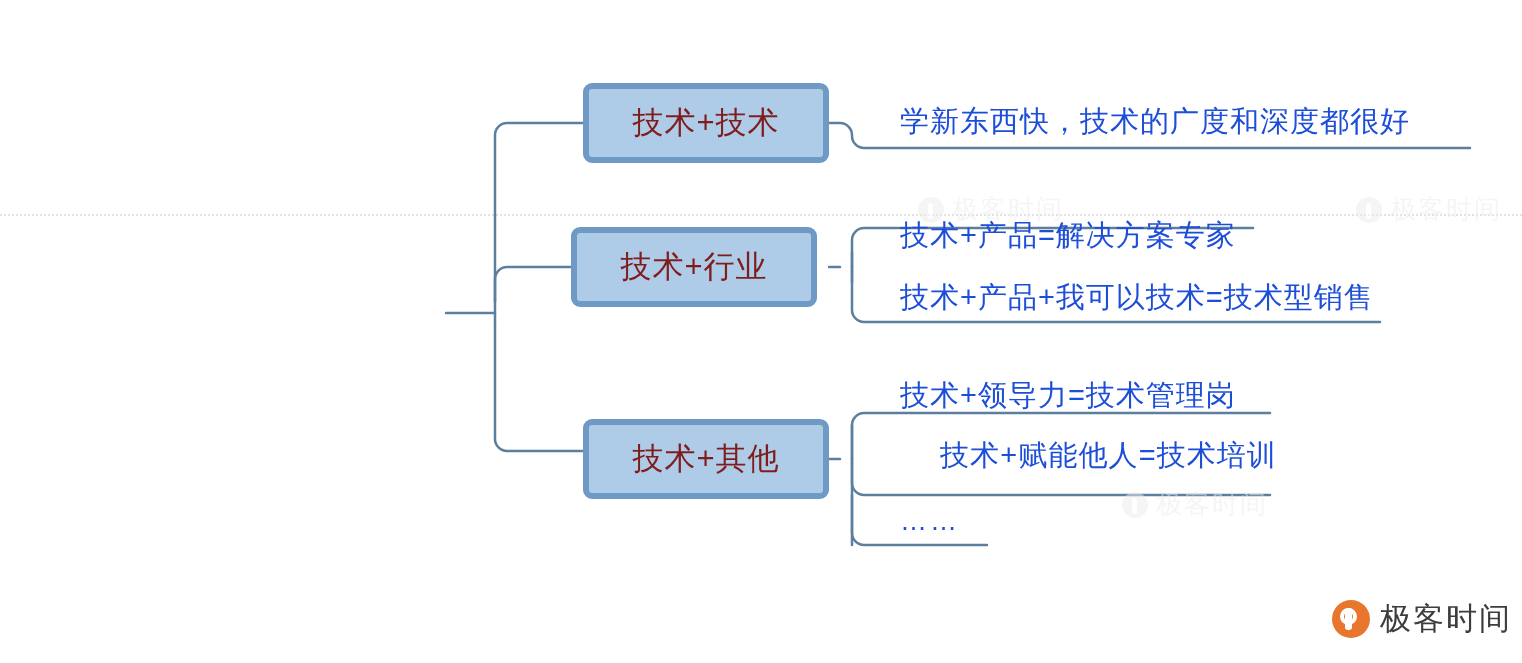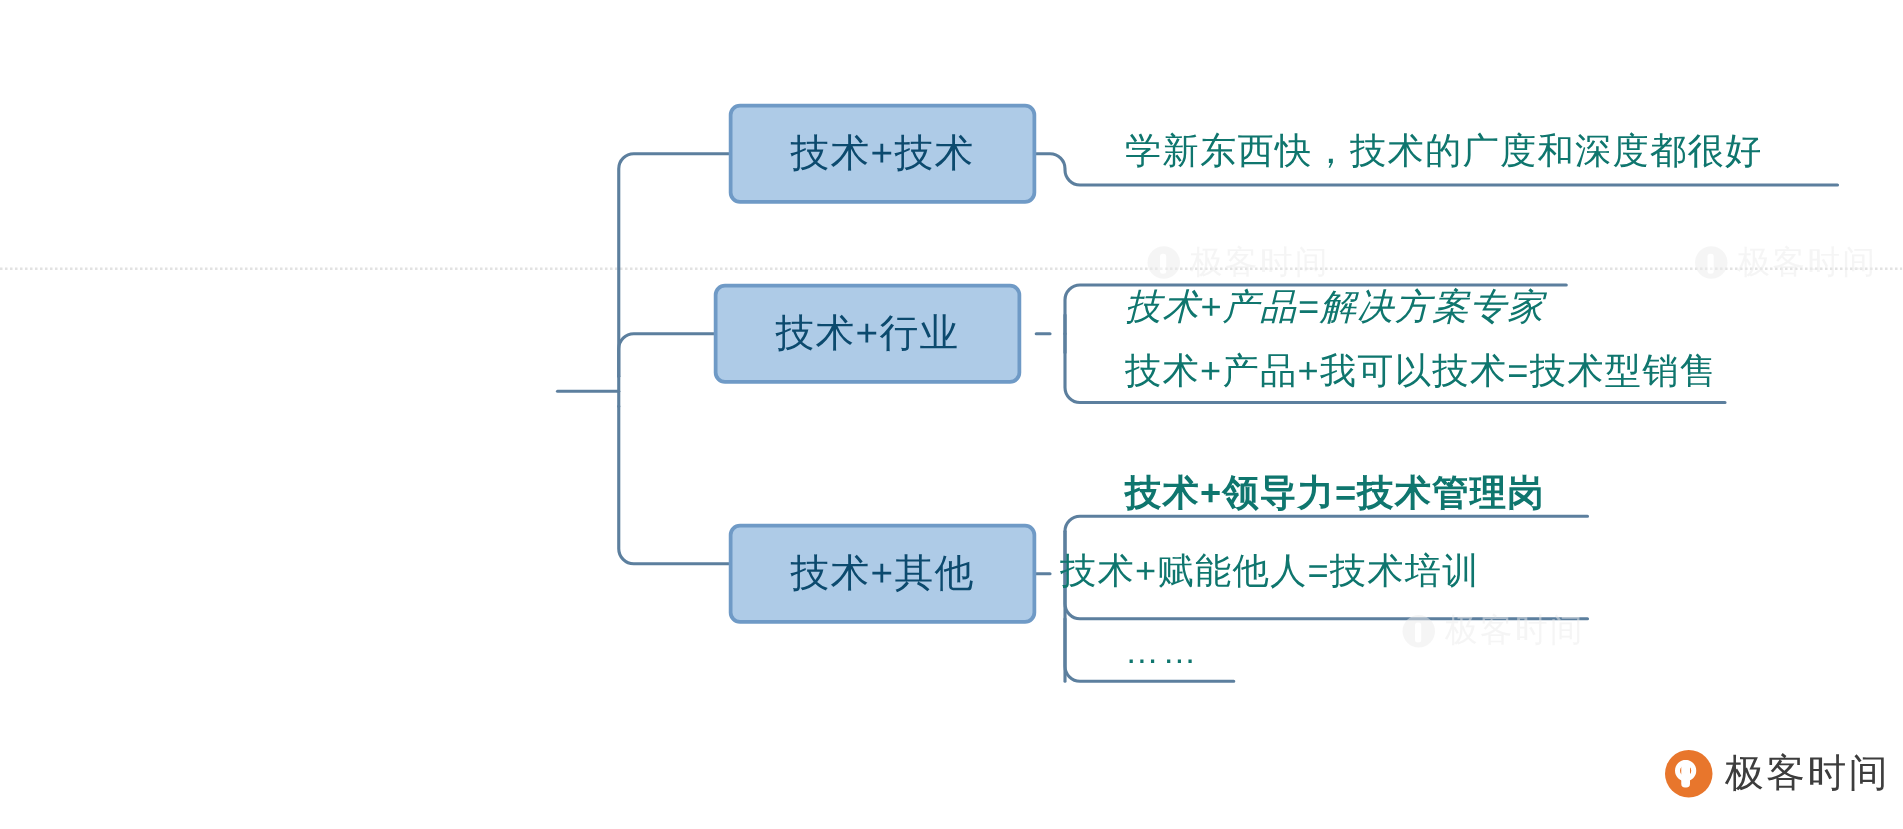--- a/index.html
+++ b/index.html
@@ -27,22 +27,22 @@
   }
 
   
   .node {
     position: absolute;
     box-sizing: border-box;
     display: flex;
     align-items: center;
     justify-content: center;
     border-radius: 9px;
-    border: 3px solid #0f766e;
-    color: #0c4a6e;
+    border: 6px solid #0f766e;
+    color: #7f1d1d;
     letter-spacing: 1px;
     white-space: nowrap;
   }
   .node-root {
     left: 80px;
     top: 255px;
     width: 366px;
     height: 116px;
     background: #d9ecd8;
     border-color: #6a8faf;
@@ -55,31 +55,31 @@
     border-color: #6f9ac6;
     font-size: 31px;
   }
   .branch-1 { left: 583px; top: 83px; }
   .branch-2 { left: 571px; top: 227px; }
   .branch-3 { left: 583px; top: 419px; }
 
   
   .leaf {
     position: absolute;
-    color: #0f766e;
+    color: #1d4ed8;
     font-size: 29px;
     letter-spacing: 1px;
     white-space: nowrap;
     line-height: 1;
   }
   .leaf-1  { left: 900px; top: 107px; }
-  .leaf-2a { left: 900px; top: 232px; font-style: italic; }
+  .leaf-2a { left: 900px; top: 221px; }
   .leaf-2b { left: 900px; top: 283px; }
-  .leaf-3a { left: 900px; top: 381px; font-weight: bold; }
-  .leaf-3b { left: 848px; top: 443px; }
+  .leaf-3a { left: 900px; top: 381px; }
+  .leaf-3b { left: 940px; top: 443px; font-family: Liberation Mono, monospace; }
   .leaf-3c { left: 900px; top: 508px; font-size: 27px; letter-spacing: 3px; }
 
   
   .guide-line {
     position: absolute;
     left: 0;
     top: 214px;
     width: 1522px;
     height: 0;
     border-top: 2px dotted #e2e2e2;

